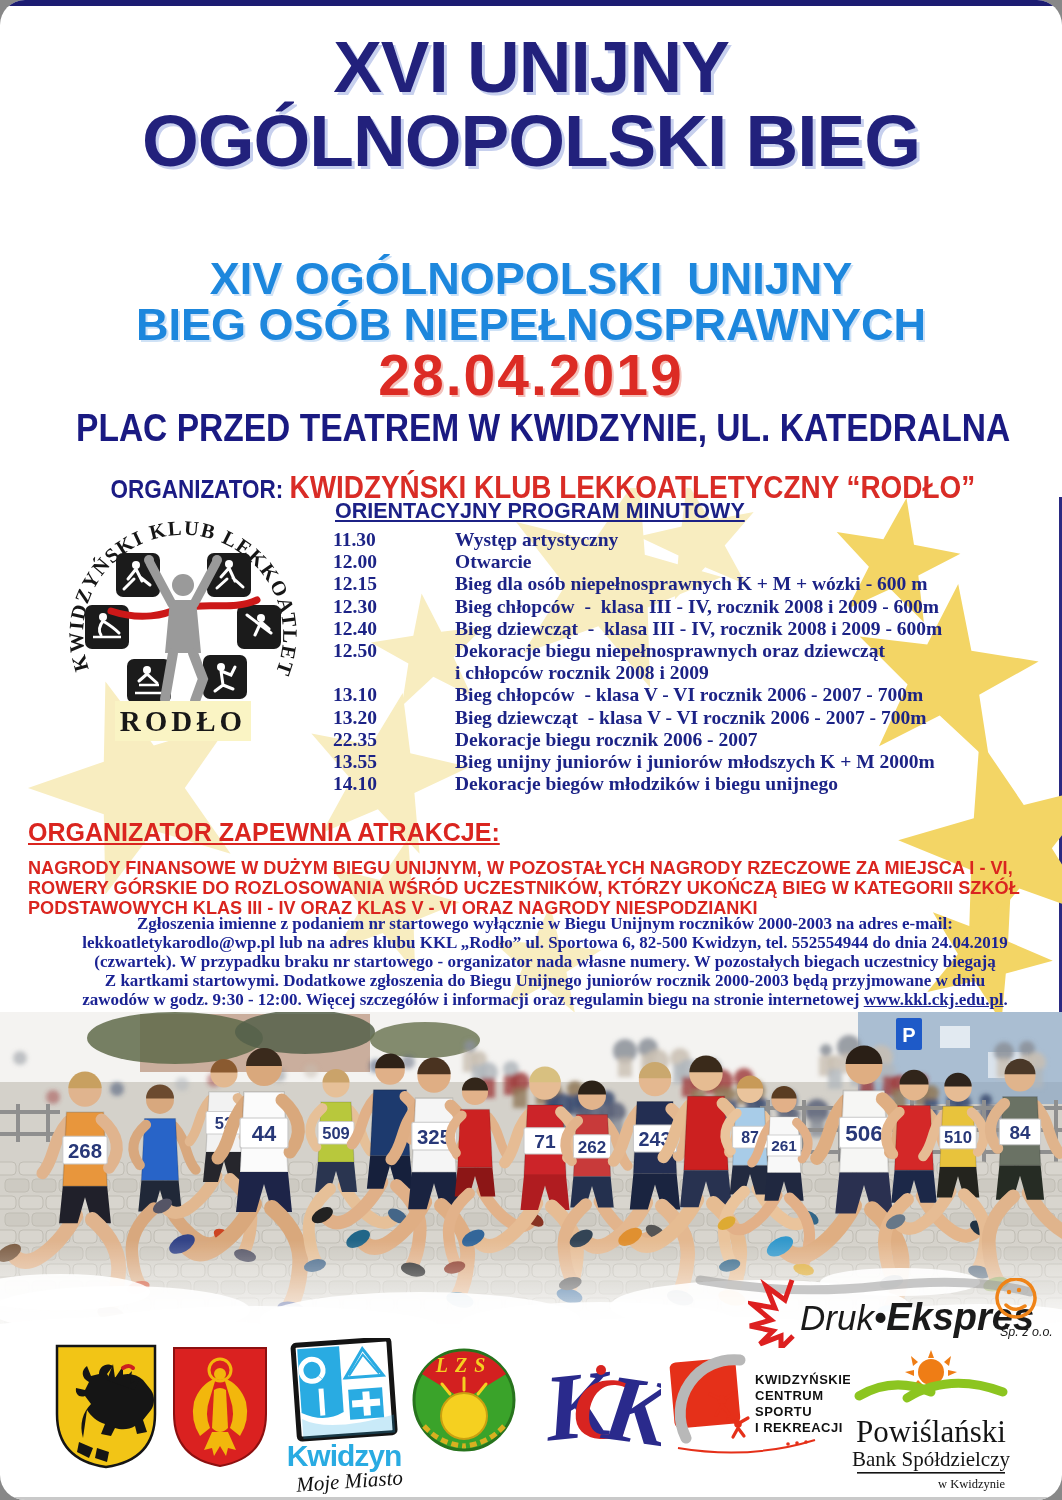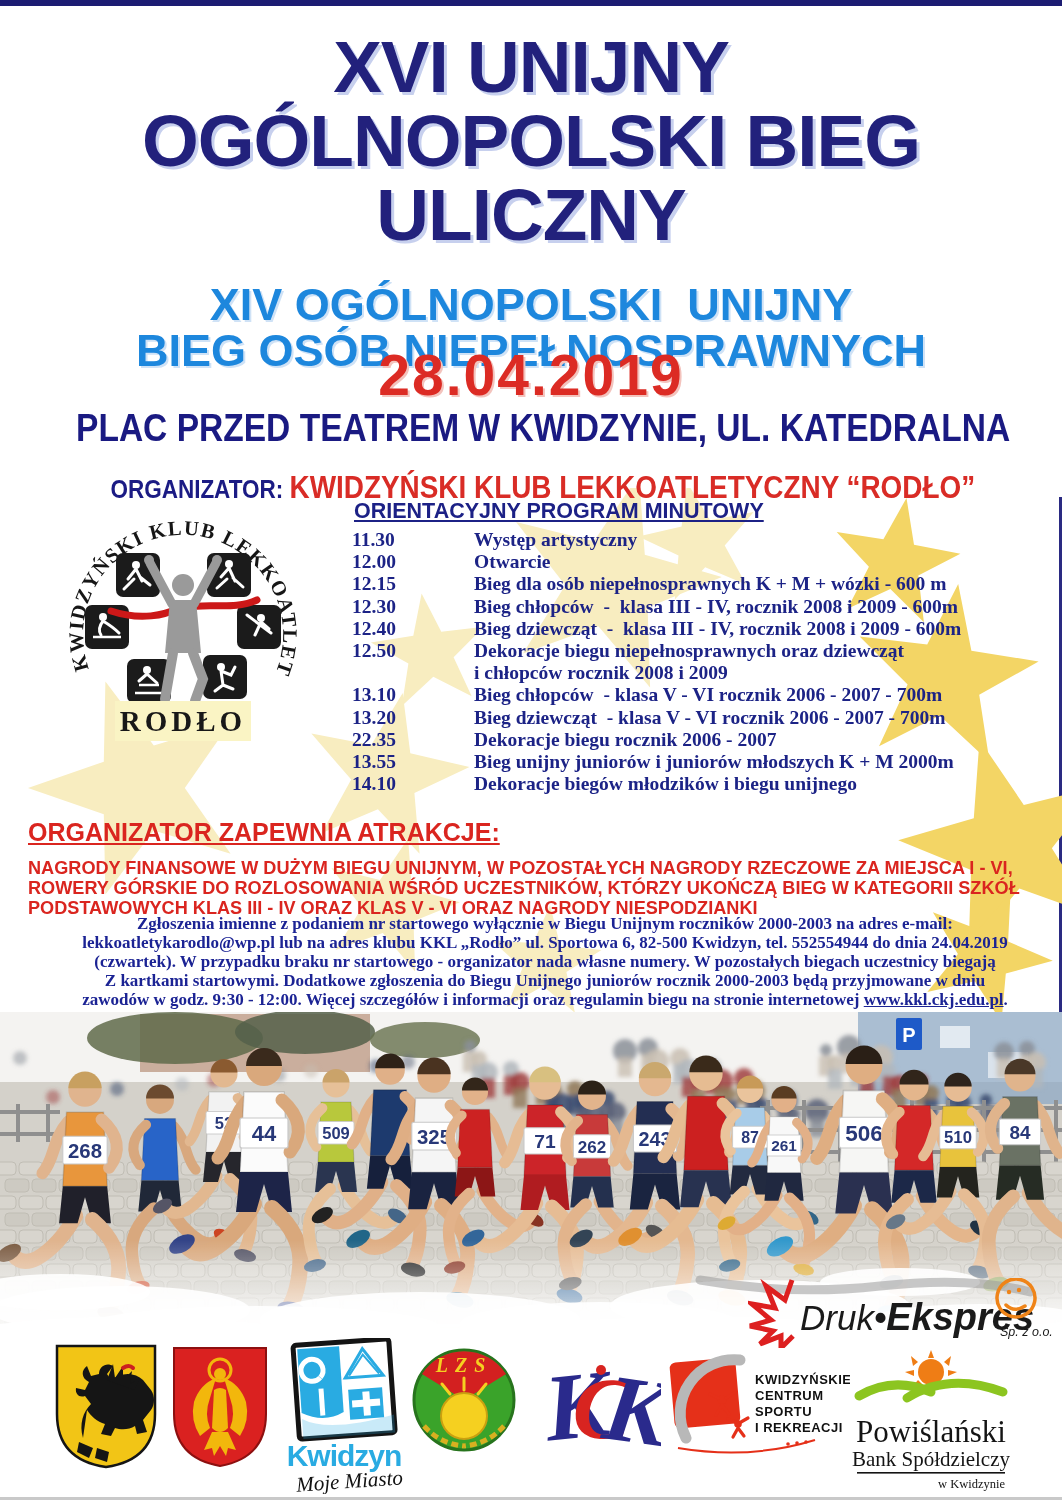--- a/index.html
+++ b/index.html
@@ -1,42 +1,42 @@
 <!DOCTYPE html>
 <html><head>
 <meta charset="utf-8">
 <style>
   html,body{margin:0;padding:0;background:#888;}
   .page{position:relative;width:1062px;height:1500px;background:#fff;overflow:hidden;
-        font-family:"Liberation Sans",sans-serif;margin:0 auto;}
+        font-family:"Liberation Sans",sans-serif;margin:0 auto;border-radius:25px;}
   .abs{position:absolute;}
   .ctr{width:100%;text-align:center;}
   .nowrap{white-space:pre;}
   .topbar{top:0;left:0;width:1062px;height:6px;background:#1c1c72;}
   .rightline{right:0;top:497px;width:3px;height:515px;background:#2a2a82;}
   .bottomline{bottom:0;left:0;width:1062px;height:3px;background:#c9c9c9;}
 
   .title{top:30px;color:#22217c;font-weight:bold;font-size:73px;line-height:74px;
          letter-spacing:-1px;text-shadow:3px 3px 0 #c7d0ee;}
   .subtitle{top:256px;color:#1d87dd;font-weight:bold;font-size:45px;line-height:46px;
-         text-shadow:2px 2px 0 #cfe2f6;margin-top:26px;}
+         text-shadow:2px 2px 0 #cfe2f6;}
   .date{top:346px;color:#dc2b24;font-weight:bold;font-size:57px;line-height:58px;
          text-shadow:2px 2px 0 #f3c3bd;letter-spacing:2px;}
   .location{top:408px;color:#1a1a82;font-weight:bold;font-size:39px;line-height:40px;}
   .location>span{display:inline-block;transform:scaleX(.86);}
   .organizer{top:452px;}
   .organizer .inner{display:inline-block;transform:scaleX(.9);white-space:pre;}
   .org-label{color:#1b1b84;font-weight:bold;font-size:25px;}
   .org-name{color:#d92c26;font-weight:bold;font-size:31px;}
 
   .stars-svg{left:0;top:488px;width:1062px;height:534px;z-index:0;}
 
   .club-logo{left:53px;top:501px;width:260px;height:248px;z-index:2;}
 
-  .program{left:352px;top:499px;width:668px;z-index:2;}
+  .program{left:333px;top:499px;width:668px;z-index:2;}
   .program-header{font-size:21.5px;font-weight:bold;color:#1c2186;
        text-decoration:underline;margin:0 0 5px 2px;}
   .program-row{display:flex;font-family:"Liberation Serif",serif;font-weight:bold;
        color:#1c2386;font-size:19.5px;line-height:22.2px;}
   .program-time{width:50px;flex:none;}
   .program-gap{width:28px;flex:none;}
   .program-desc{width:590px;white-space:pre-wrap;margin-left:44px;}
 
   .attractions{left:28px;top:818px;width:1014px;color:#da251f;font-weight:bold;z-index:2;}
   .attractions-header{font-size:25px;line-height:28px;text-decoration:underline;margin-bottom:12px;}
@@ -73,21 +73,20 @@
       <polygon points="402.7,204.9 410.3,265.2 469.5,279.1 414.4,305.0 419.6,365.7 377.9,321.3 321.8,344.9 351.2,291.6 311.4,245.5 371.2,256.9" fill="#f8edc0"></polygon>
       <polygon points="979.5,251.7 1023.8,316.9 1100.3,298.1 1051.9,360.3 1093.5,427.2 1019.4,400.5 968.6,460.7 971.1,382.0 898.2,352.2 973.8,330.3" fill="#f3d565"></polygon>
       <polygon points="408.1,350.4 411.8,400.4 459.9,414.3 413.5,433.2 415.1,483.4 382.8,445.0 335.6,462.1 362.0,419.5 331.3,379.9 380.0,391.9" fill="#f8edc0"></polygon>
       <polygon points="1010.5,405.0 1008.1,453.6 1052.8,472.7 1005.8,485.5 1001.5,534.0 974.8,493.2 927.3,504.0 957.9,466.1 932.9,424.3 978.4,441.6" fill="#f3d565"></polygon>
       <polygon points="550.1,417.2 560.2,457.5 601.5,462.0 566.4,484.1 574.9,524.7 543.0,498.1 506.9,518.8 522.4,480.2 491.6,452.3 533.1,455.1" fill="#f8edc0"></polygon>
     </svg>
 
   <div class="abs ctr title">
     <div class="nowrap">XVI UNIJNY</div>
     <div class="nowrap">OGÓLNOPOLSKI BIEG</div>
-    <div class="nowrap">ULICZNY</div>
   </div>
   <div class="abs ctr subtitle">
     <div class="nowrap">XIV OGÓLNOPOLSKI  UNIJNY</div>
     <div class="nowrap">BIEG OSÓB NIEPEŁNOSPRAWNYCH</div>
   </div>
   <div class="abs ctr date">28.04.2019</div>
   <div class="abs ctr location">
     <span class="nowrap">PLAC PRZED TEATREM W KWIDZYNIE, UL. KATEDRALNA</span>
   </div>
   <div class="abs ctr organizer">

